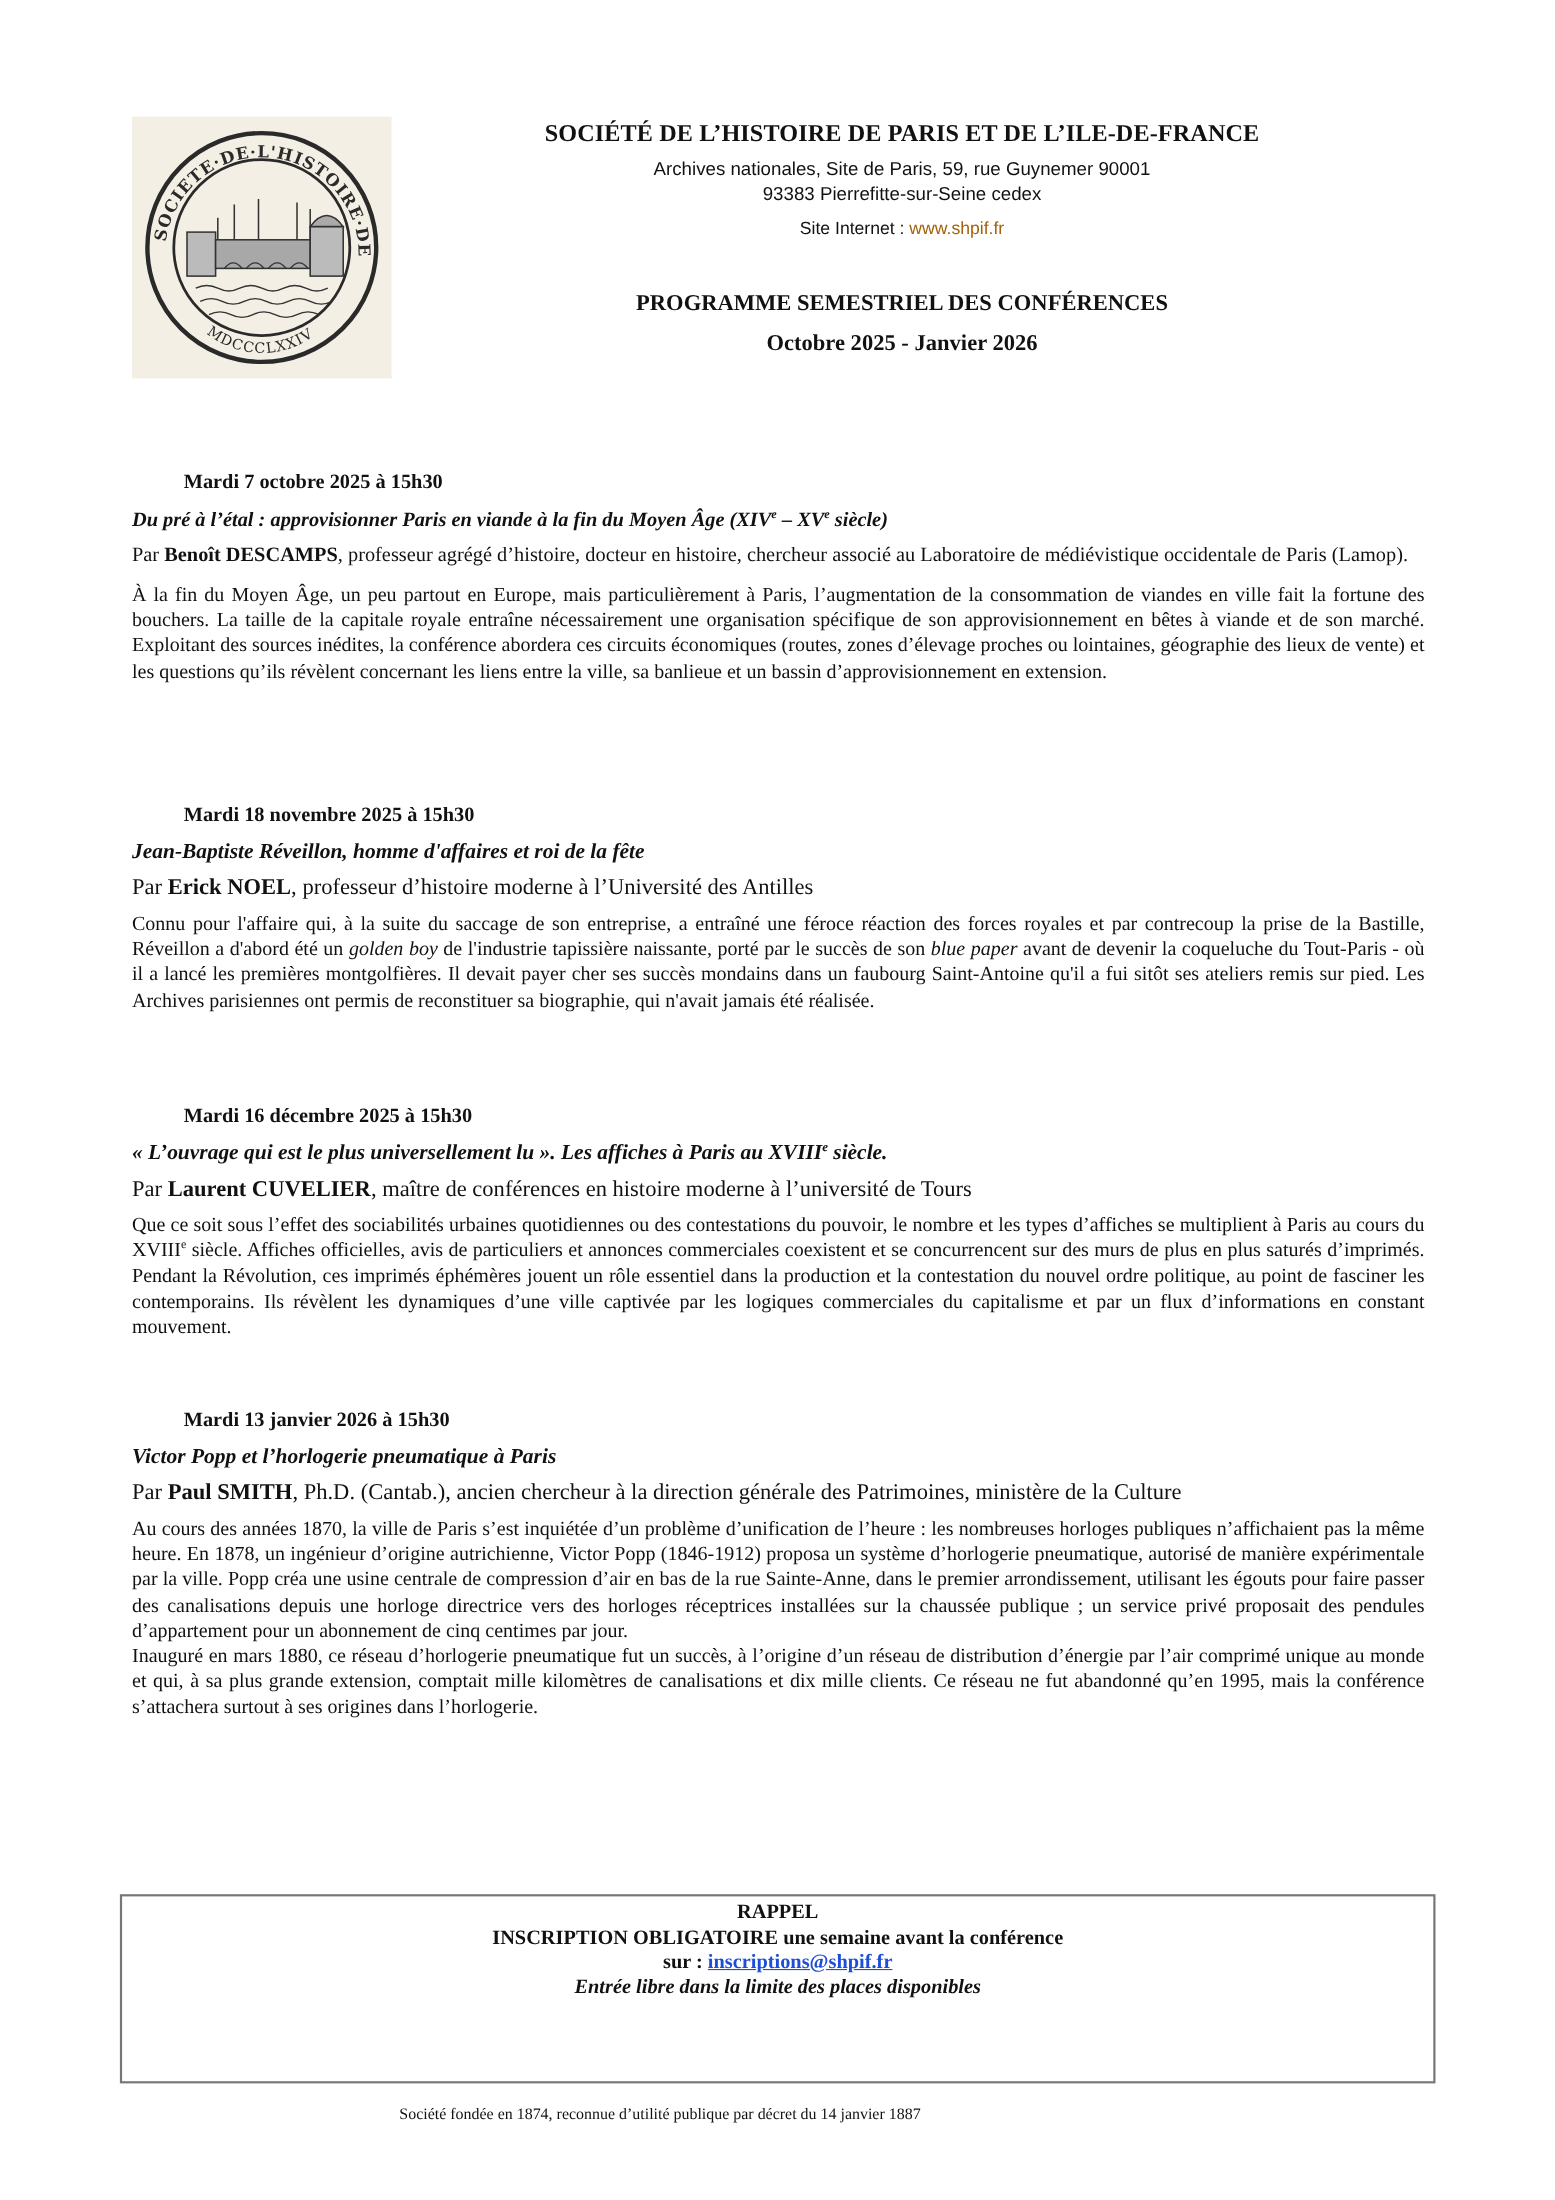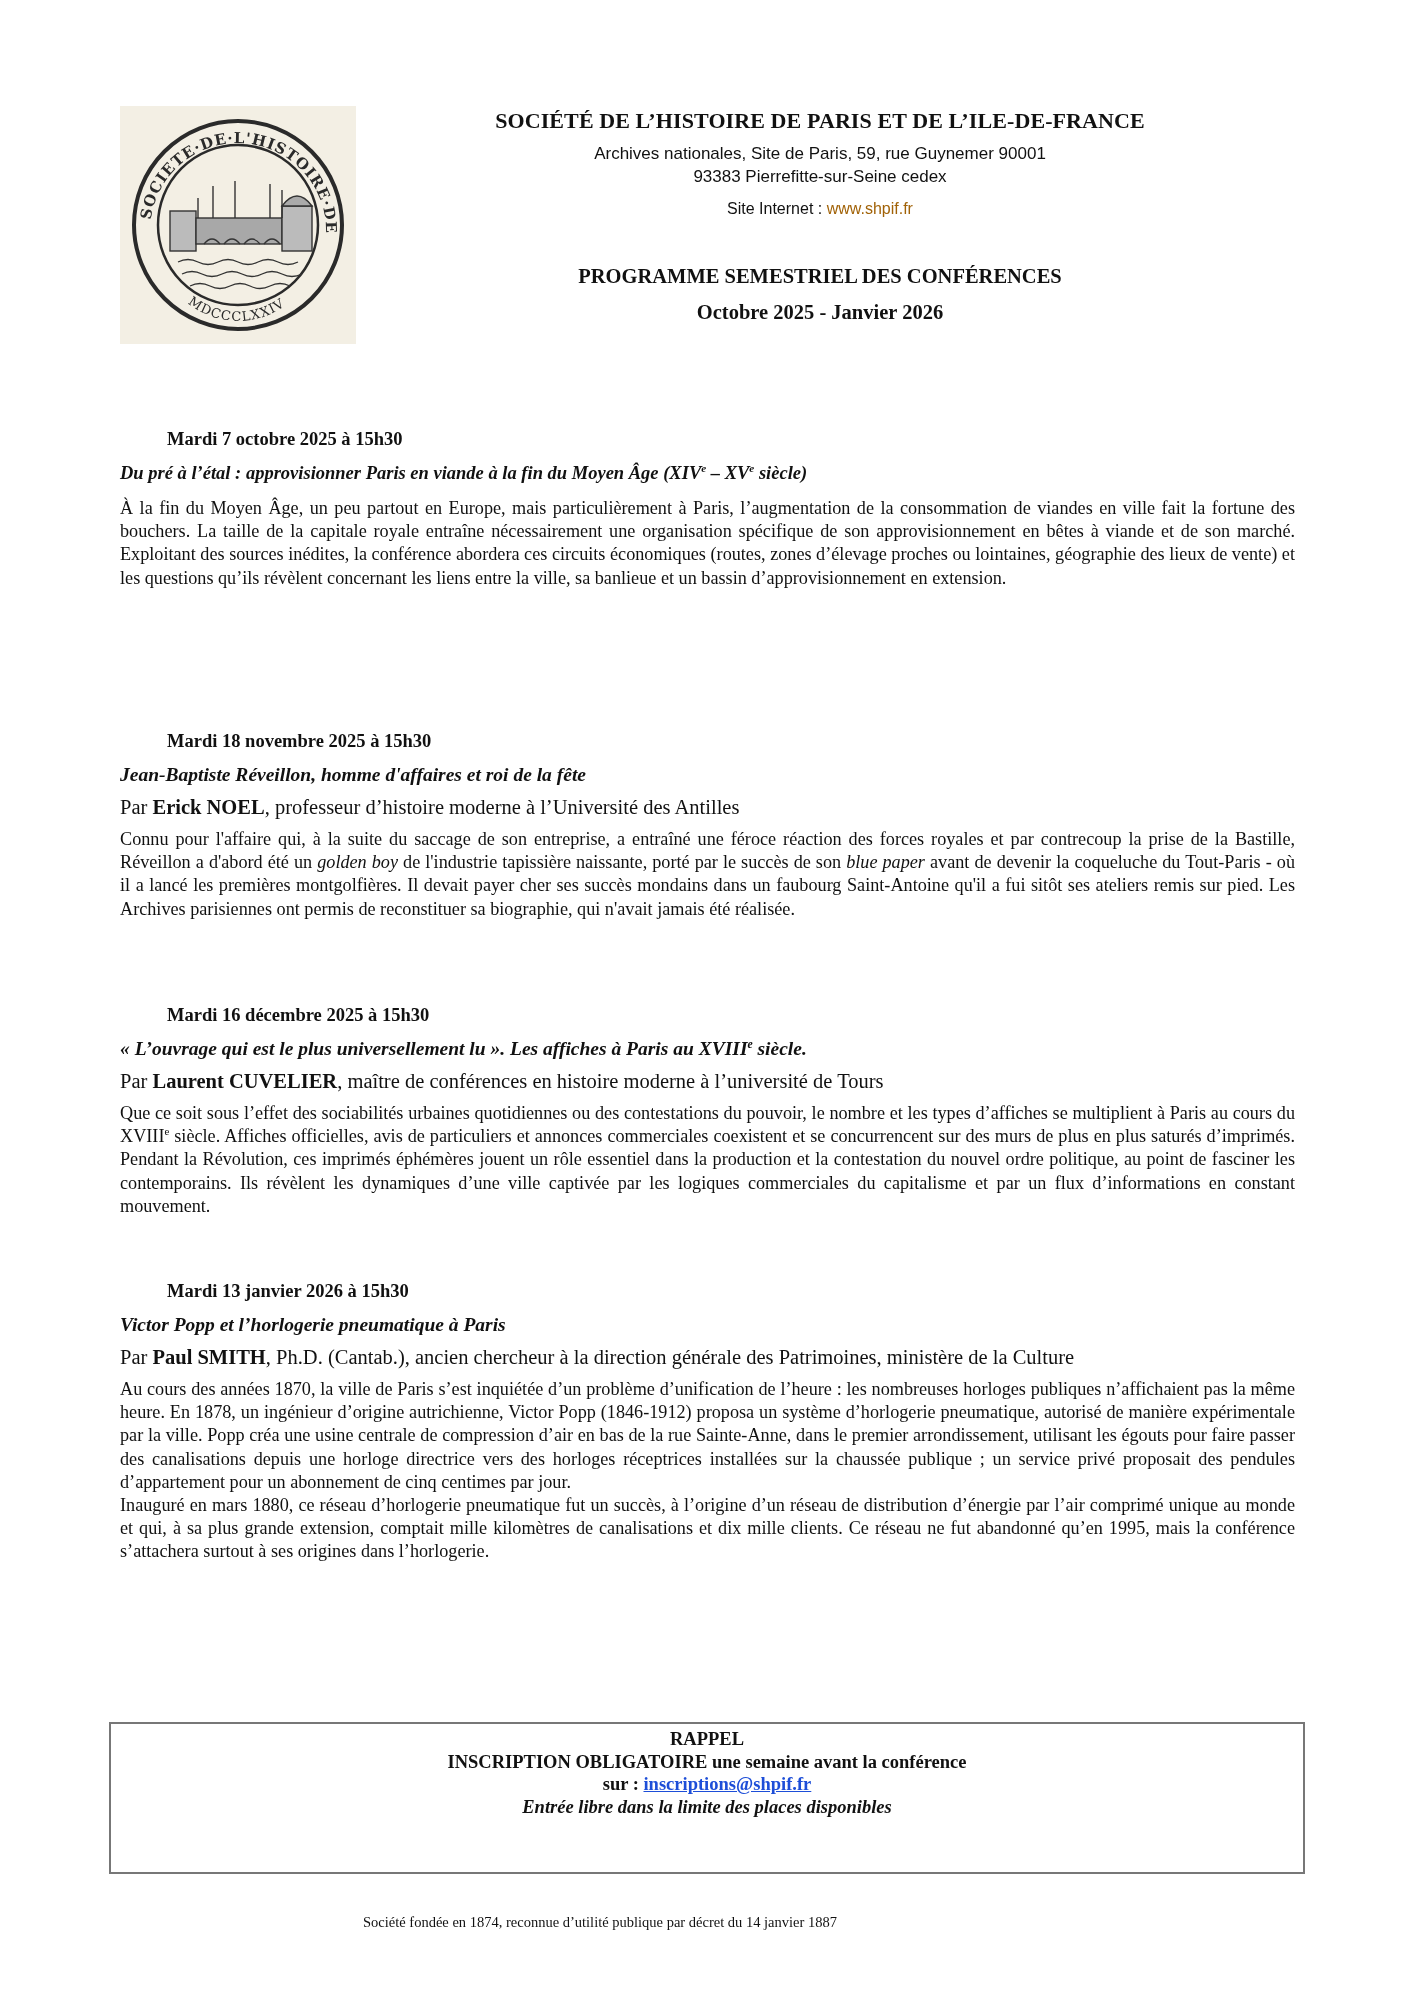--- a/index.html
+++ b/index.html
@@ -25,21 +25,21 @@
     .lec-title { font-weight: bold; font-style: italic; font-size: 18.5px; line-height: 24px; margin-top: 10px; }
     .lec-title sup, .body sup { font-size: 60%; line-height: 0; vertical-align: super; }
     .lec-speaker { font-size: 18.5px; line-height: 23px; margin-top: 9px; }
     .lec-speaker.big { font-size: 20.5px; }
     .lec-speaker b { font-weight: bold; }
     .body { font-size: 18.2px; line-height: 23.2px; text-align: justify; margin-top: 9px; }
     .body i { font-style: italic; }
     .body p { margin: 0; }
 
     .rappel {
-      position: absolute; left: 109px; top: 1722px; width: 1196px; height: 152px;
+      position: absolute; left: 109px; top: 1722px; width: 1196px; height: 172px;
       border: 2px solid #777; box-sizing: border-box; text-align: center;
       padding-top: 4px;
     }
     .rappel div { font-size: 18.5px; line-height: 22.6px; font-weight: bold; }
     .rappel .em { font-weight: bold; font-style: italic; }
     .rappel a { color: #1d4ed8; text-decoration: underline; }
     .footer { position: absolute; left: 0; width: 1200px; top: 1914px; text-align: center; font-size: 14.5px; }
   </style>
 </head>
 <body>
@@ -84,20 +84,21 @@
   <div class="site">
     <span>Site Internet : </span><a>www.shpif.fr</a>
   </div>
   <div class="prog-title">PROGRAMME SEMESTRIEL DES CONFÉRENCES</div>
   <div class="prog-dates">Octobre 2025 - Janvier 2026</div>
 </div>
 
 <div class="lecture" style="top:427px">
   <div class="lec-date">Mardi 7 octobre 2025 à 15h30</div>
   <div class="lec-title"><span>Du pré à l’étal : approvisionner Paris en viande à la fin du Moyen Âge (XIV</span><sup>e</sup><span> – XV</span><sup>e</sup><span> siècle)</span></div>
+  <div class="lec-speaker"><span>Par </span><b>Benoît DESCAMPS</b><span>, professeur agrégé d’histoire, docteur en histoire, chercheur associé au Laboratoire de médiévistique occidentale de Paris (Lamop).</span></div>
   <div class="body" style="margin-top:12px">À la fin du Moyen Âge, un peu partout en Europe, mais particulièrement à Paris, l’augmentation de la consommation de viandes en ville fait la fortune des bouchers. La taille de la capitale royale entraîne nécessairement une organisation spécifique de son approvisionnement en bêtes à viande et de son marché. Exploitant des sources inédites, la conférence abordera ces circuits économiques (routes, zones d’élevage proches ou lointaines, géographie des lieux de vente) et les questions qu’ils révèlent concernant les liens entre la ville, sa banlieue et un bassin d’approvisionnement en extension.</div>
 </div>
 
 <div class="lecture" style="top:729px">
   <div class="lec-date">Mardi 18 novembre 2025 à 15h30</div>
   <div class="lec-title" style="font-size:19.5px">Jean-Baptiste Réveillon, homme d'affaires et roi de la fête</div>
   <div class="lec-speaker big"><span>Par </span><b>Erick NOEL</b><span>, professeur d’histoire moderne à l’Université des Antilles</span></div>
   <div class="body"><span>Connu pour l'affaire qui, à la suite du saccage de son entreprise, a entraîné une féroce réaction des forces royales et par contrecoup la prise de la Bastille, Réveillon a d'abord été un </span><i>golden boy</i><span> de l'industrie tapissière naissante, porté par le succès de son </span><i>blue paper</i><span> avant de devenir la coqueluche du Tout-Paris - où il a lancé les premières montgolfières. Il devait payer cher ses succès mondains dans un faubourg Saint-Antoine qu'il a fui sitôt ses ateliers remis sur pied. Les Archives parisiennes ont permis de reconstituer sa biographie, qui n'avait jamais été réalisée.</span></div>
 </div>
 

